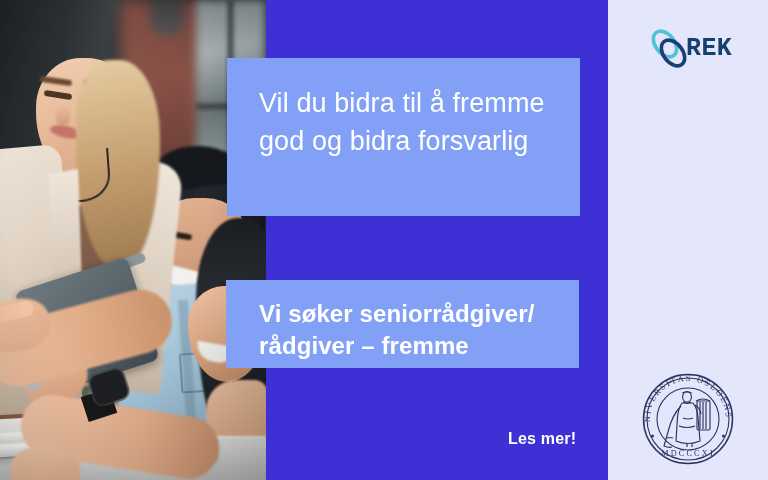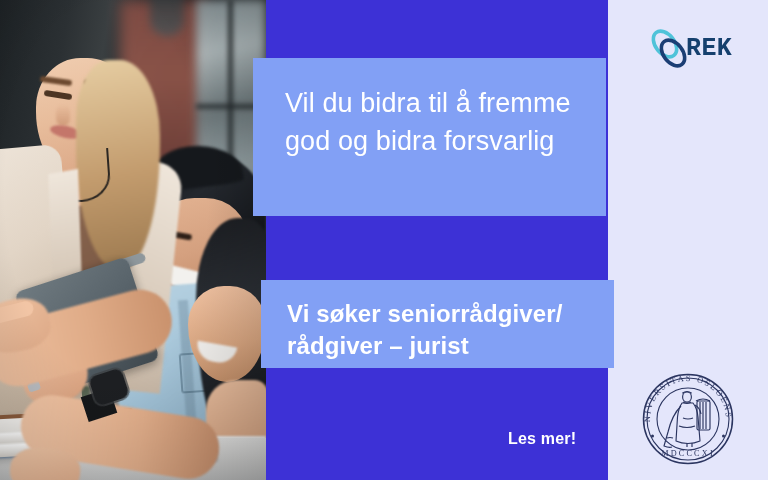--- a/index.html
+++ b/index.html
@@ -390,33 +390,32 @@
   .uio-seal {
     position:absolute; left:637px; top:368px;
     width:102px; height:102px;
   }
 
   
   .txt-box {
     position:absolute;
     background:#82A0F5;
     color:#ffffff;
-    margin-left:26px;
   }
   #box-question {
     left:227px; top:58px; width:353px; height:158px;
     padding:26px 0 0 32px;
   }
   #box-question .line {
     font-size:27px; line-height:38px; font-weight:normal;
     letter-spacing:.1px; white-space:nowrap;
   }
   #box-role {
-    left:235px; top:280px; width:353px; height:88px;
-    padding:18px 0 0 26px;
+    left:226px; top:280px; width:353px; height:88px;
+    padding:18px 0 0 33px;
   }
   #box-role .line {
     font-size:24px; line-height:32px; font-weight:bold;
     letter-spacing:.1px; white-space:nowrap;
   }
 
   
   #cta {
     position:absolute; left:508px; top:430px;
     font-size:16px; font-weight:bold; color:#ffffff;
@@ -538,18 +537,18 @@
     </g>
   </svg>
 
   <div class="txt-box" id="box-question">
     <div class="line">Vil du bidra til å fremme</div>
     <div class="line">god og bidra forsvarlig</div>
   </div>
 
   <div class="txt-box" id="box-role">
     <div class="line">Vi søker seniorrådgiver/</div>
-    <div class="line">rådgiver – jurist</div>
+    <div class="line">rådgiver – fremme</div>
   </div>
 
   <div id="cta">Les mer!</div>
 
 </div>
 
 </body></html>

